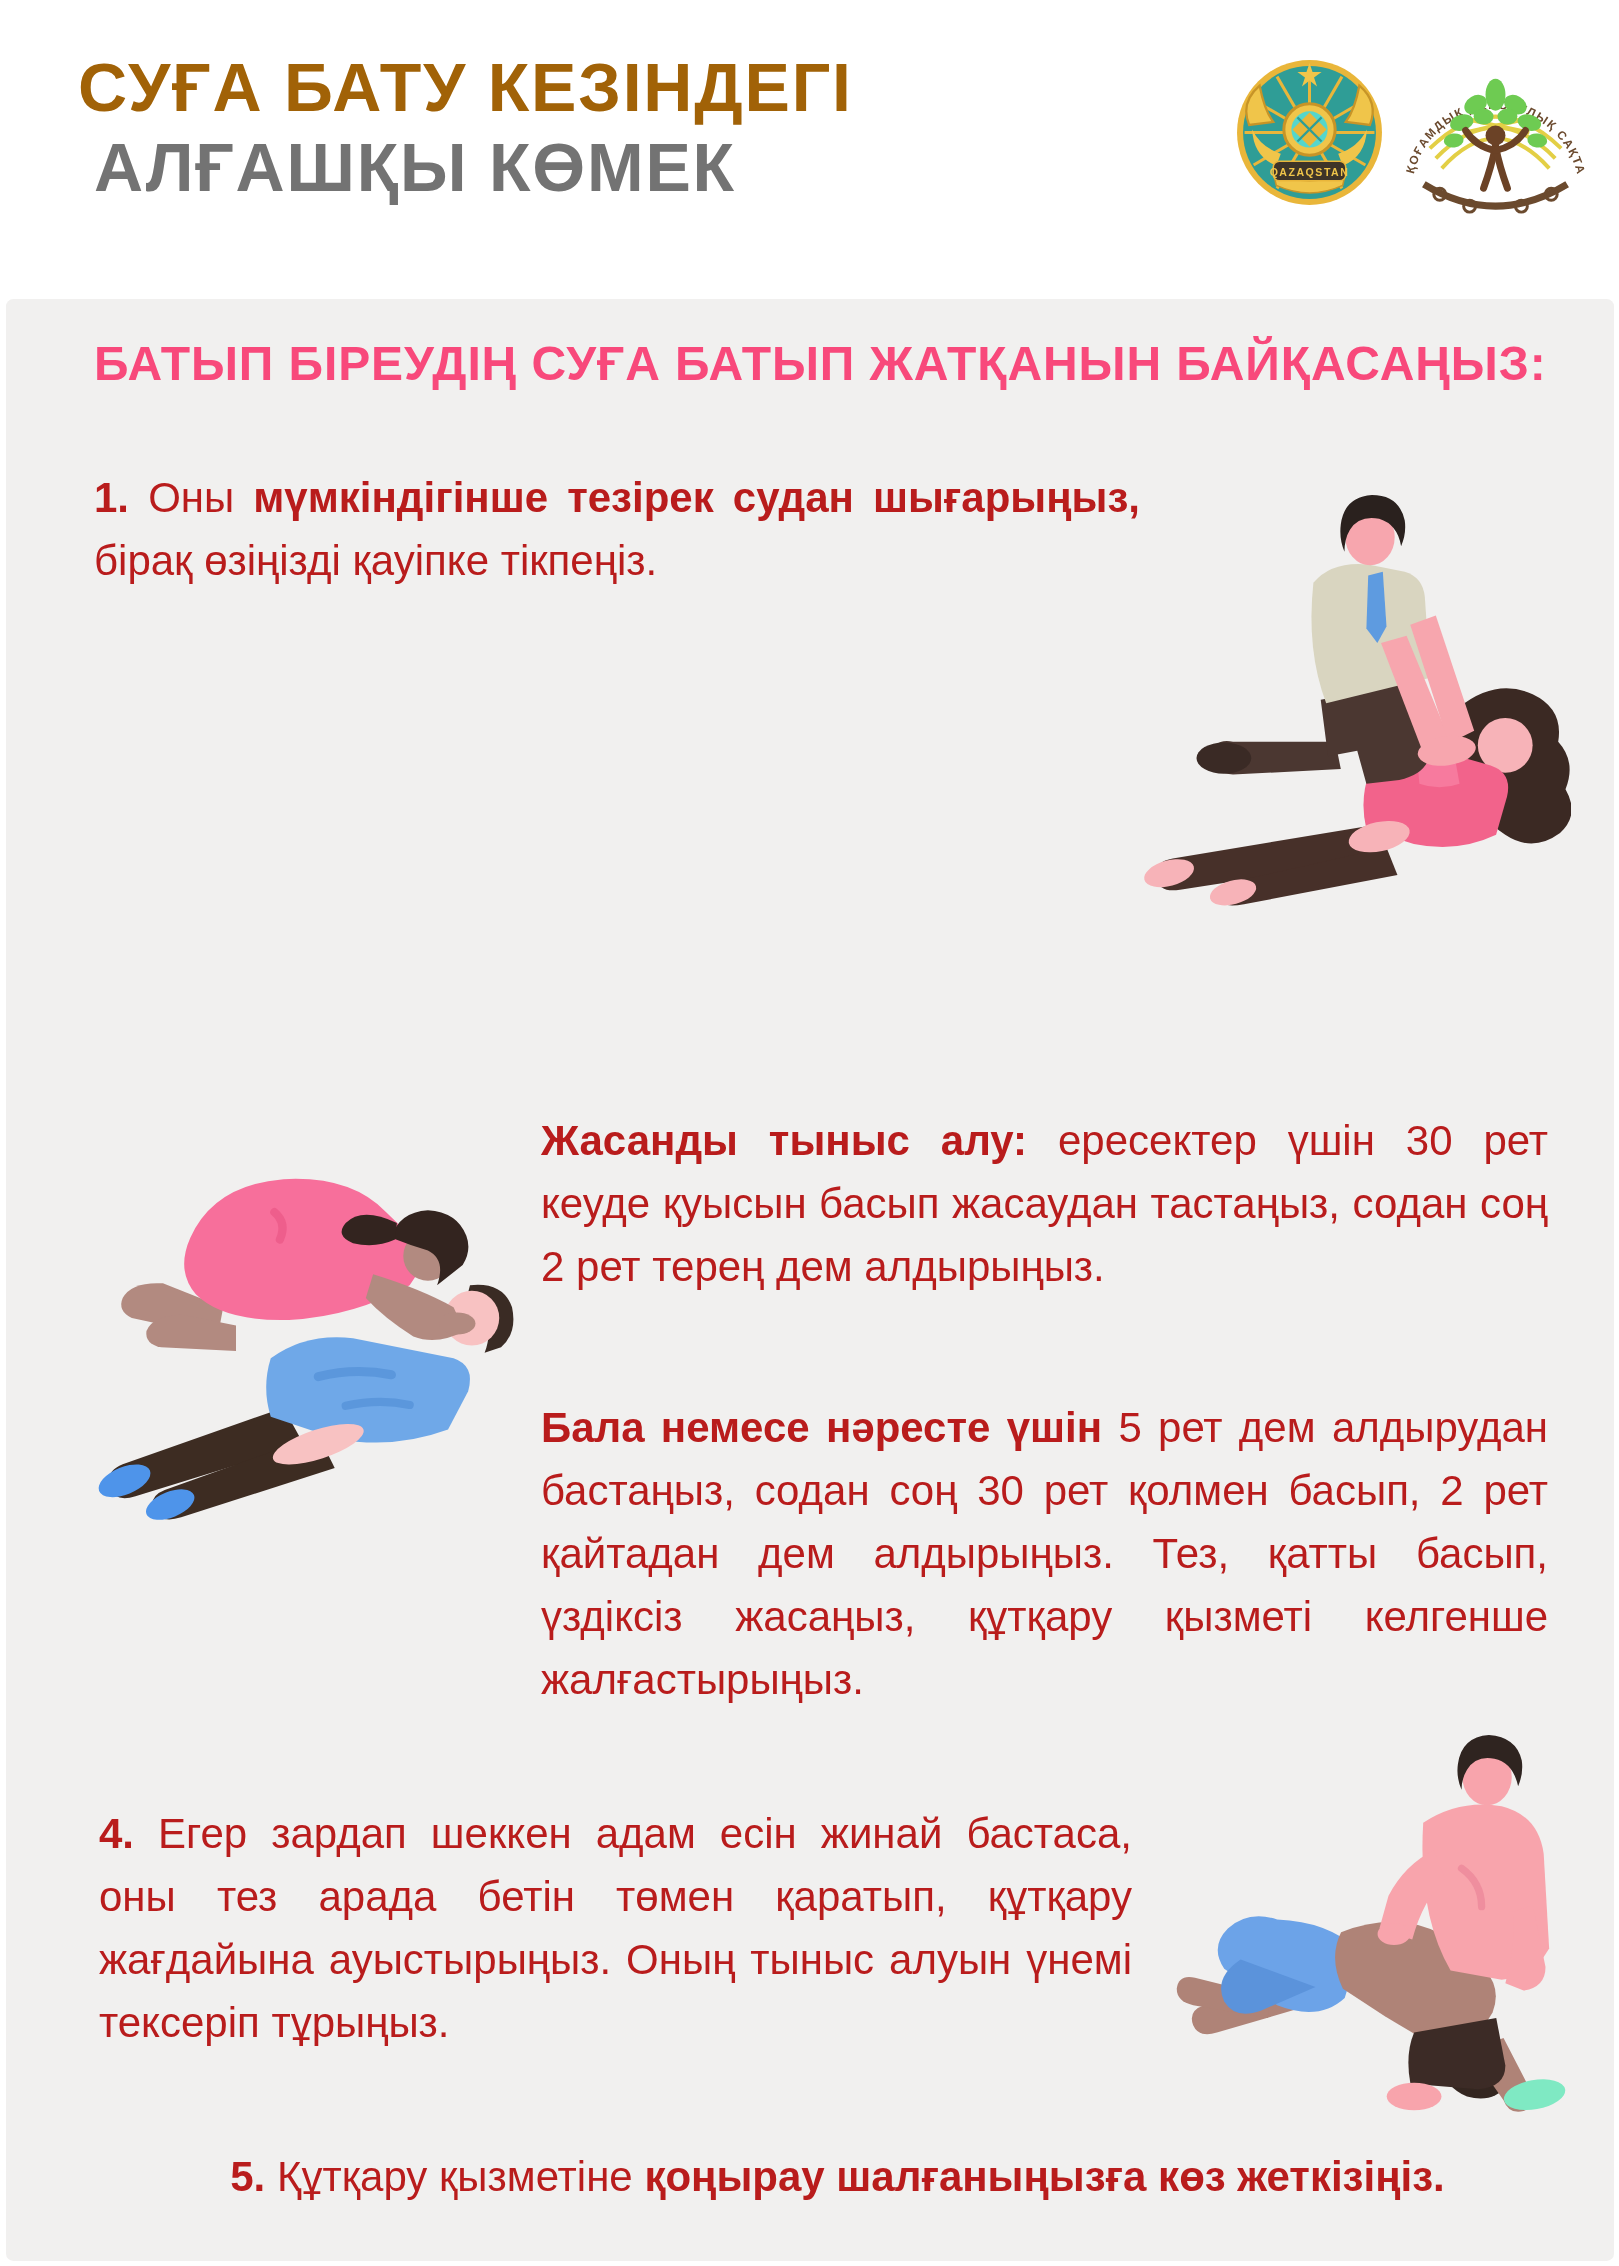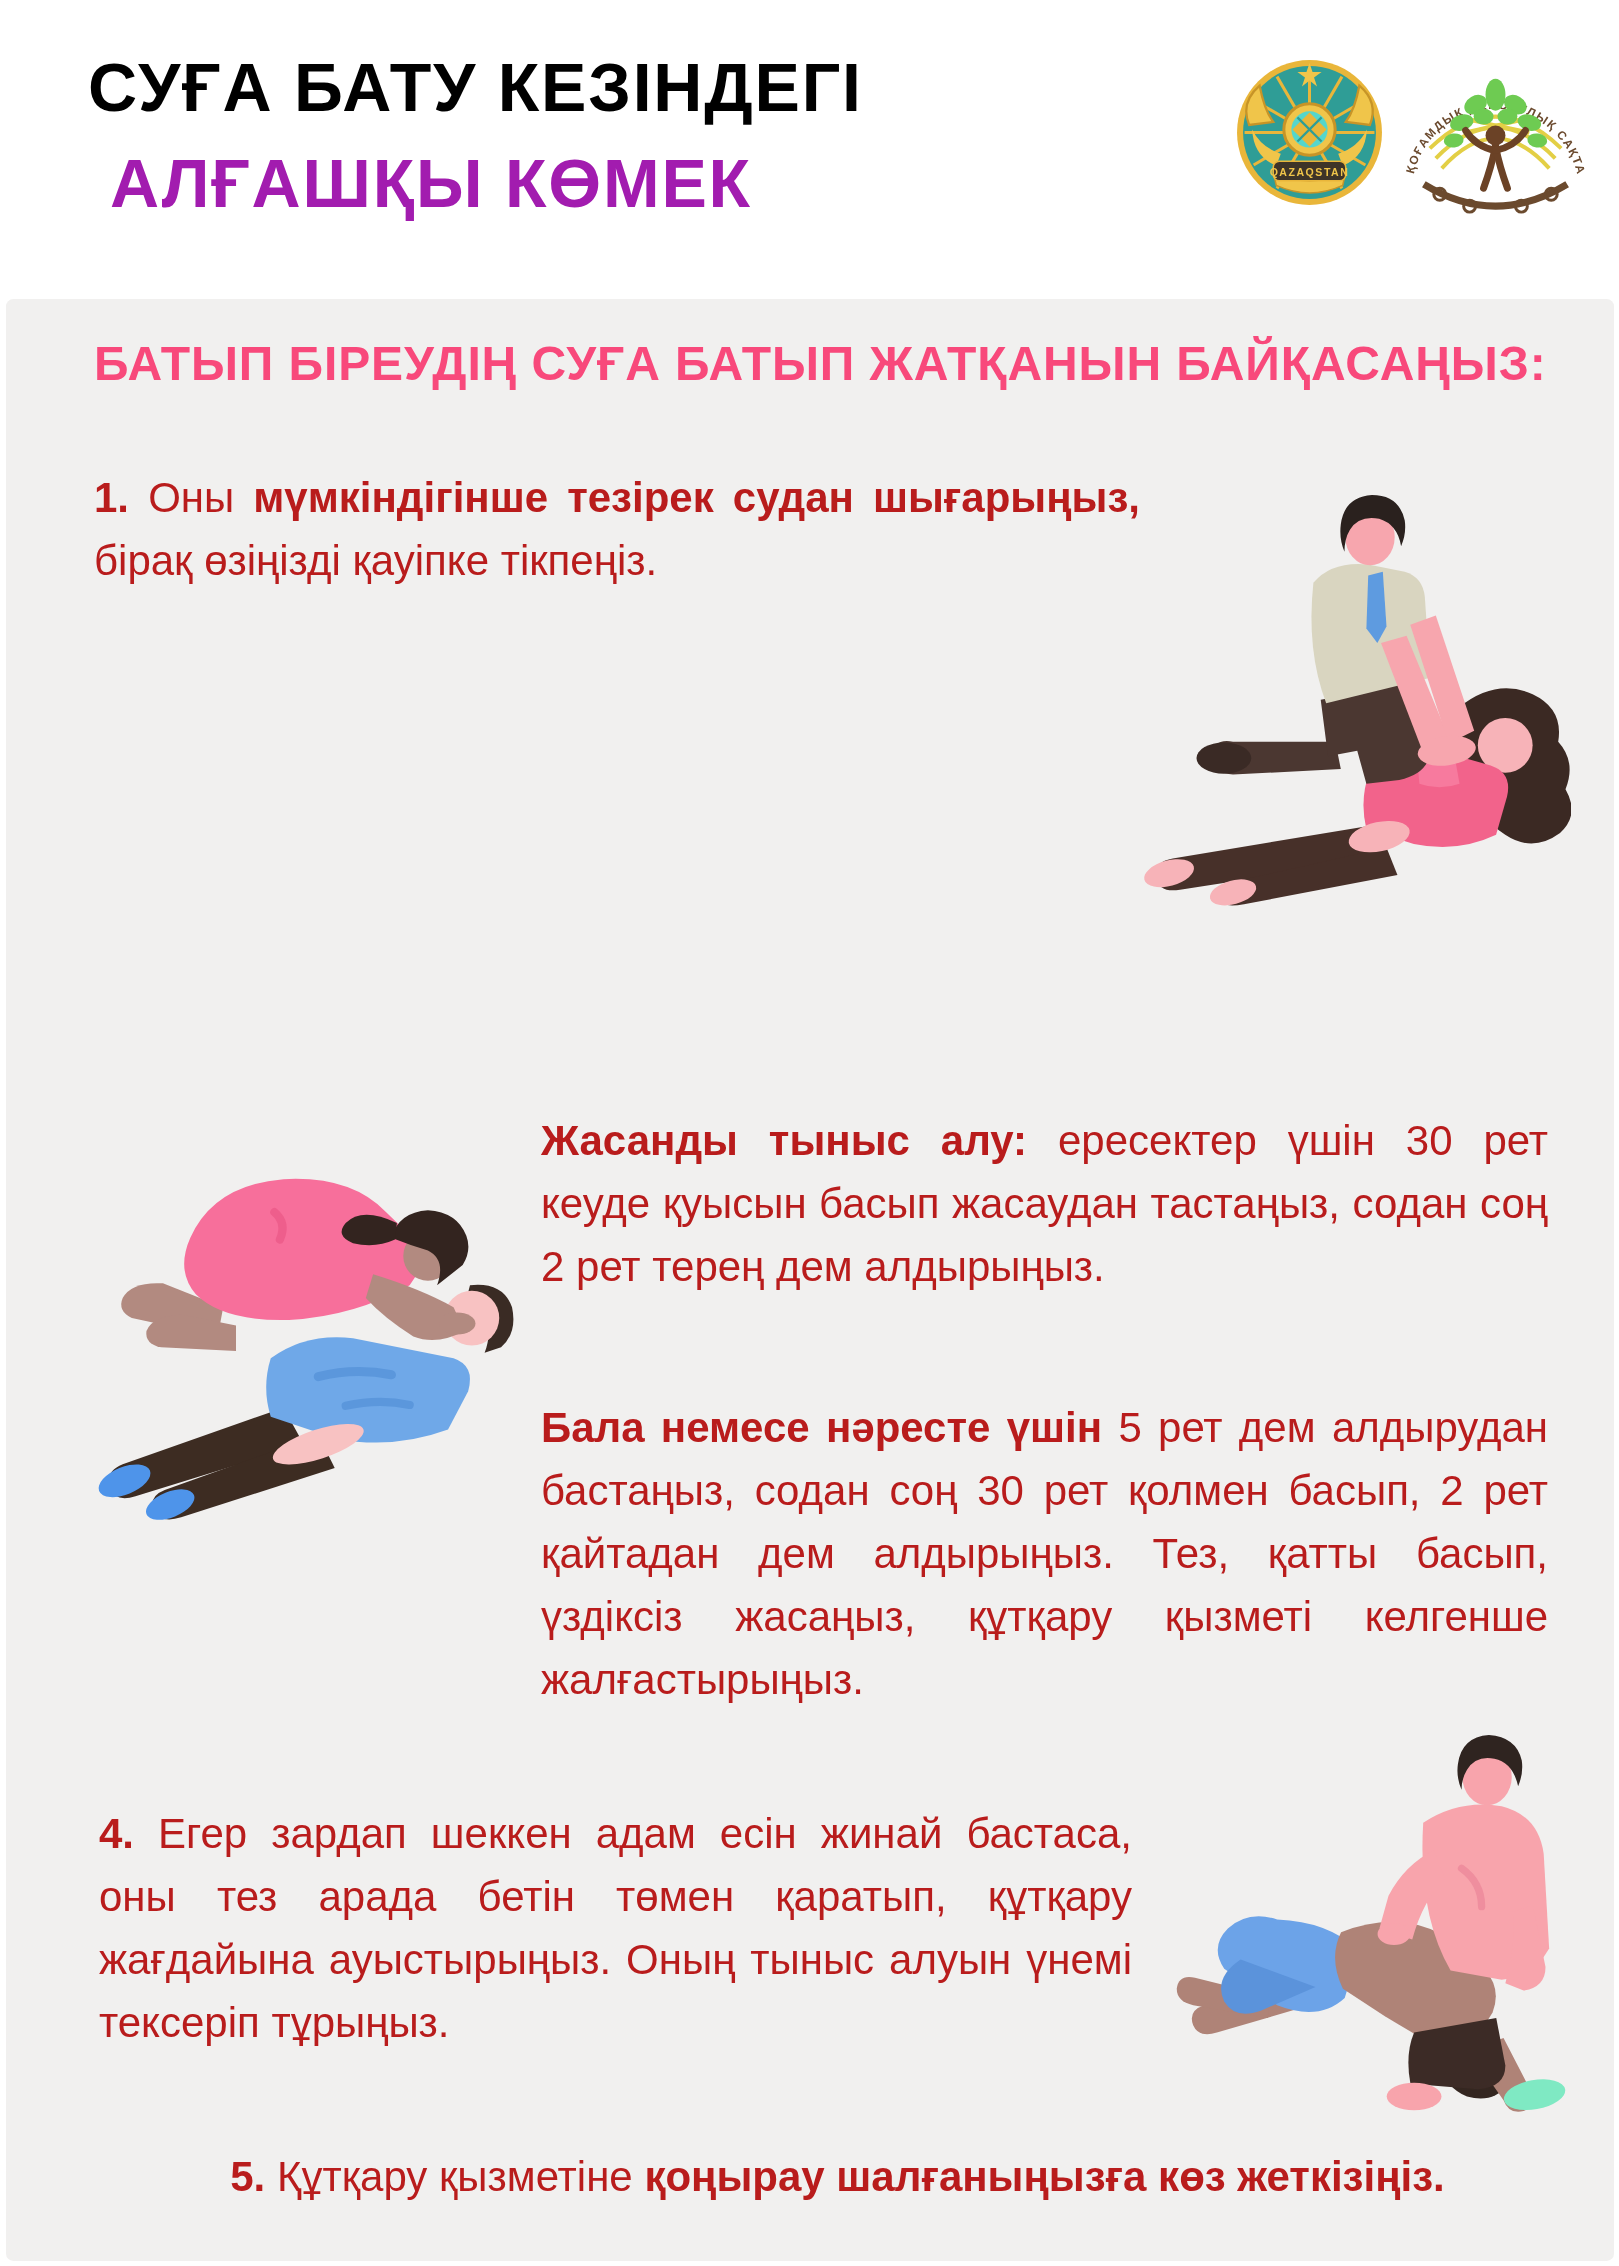--- a/index.html
+++ b/index.html
@@ -1,23 +1,23 @@
 <!DOCTYPE html>
 <html style="font-size:14.6px"><head>
 <meta charset="utf-8">
 <style>
   html,body{margin:0;padding:0;background:#ffffff;}
   #page{position:relative;width:1619px;height:2267px;background:#ffffff;overflow:hidden;
         font-family:"Liberation Sans",sans-serif;color:#1d1c1a;}
 
   
-  .title1{position:absolute;left:88px;top:48px;margin:0;font-size:68px;line-height:79px;
-          font-weight:bold;letter-spacing:1.8px;color:#000000;white-space:nowrap;}
-  .title2{position:absolute;left:94px;top:128px;margin:16px;font-size:68px;line-height:79px;
-          font-weight:bold;letter-spacing:1.8px;color:#a21caf;white-space:nowrap;}
+  .title1{position:absolute;left:78px;top:48px;margin:0;font-size:68px;line-height:79px;
+          font-weight:bold;letter-spacing:1.8px;color:#a16207;white-space:nowrap;}
+  .title2{position:absolute;left:94px;top:128px;margin:0;font-size:68px;line-height:79px;
+          font-weight:bold;letter-spacing:1.8px;color:#737373;white-space:nowrap;}
   .logo{position:absolute;}
 
   
   .panel{position:absolute;left:5.5px;top:299px;width:1608px;height:1962px;
          background:#f1f0ef;border-radius:7.3px;}
 
   .section-heading{position:absolute;left:94px;top:336px;margin:0;font-size:48px;
          font-weight:bold;letter-spacing:0.9px;color:#f8497b;white-space:nowrap;}
 
   .step{position:absolute;margin:0;font-size:42px;line-height:63px;color:#b91c1c;

